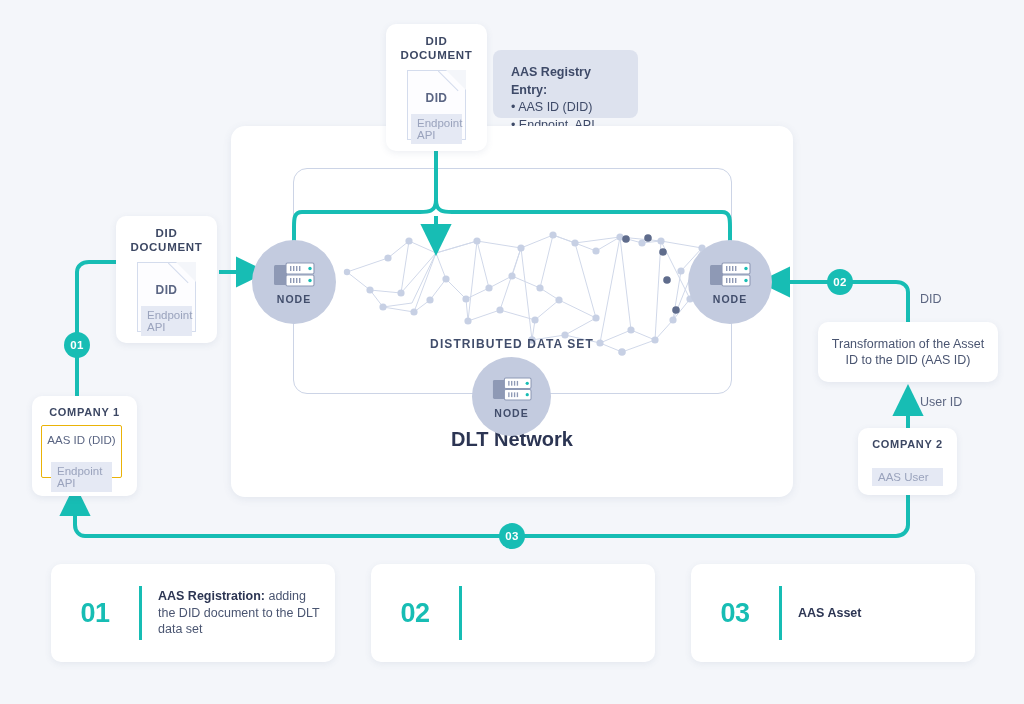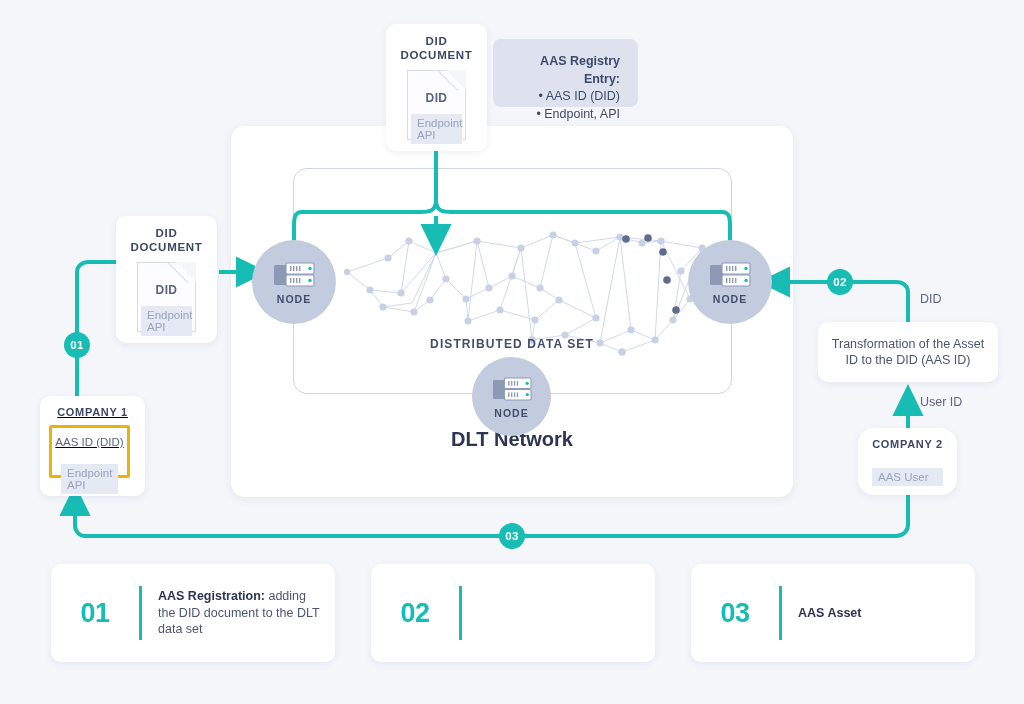--- a/index.html
+++ b/index.html
@@ -184,22 +184,22 @@
     left: 818px; top: 322px;
     width: 180px; height: 60px;
     display: flex; align-items: center; justify-content: center;
     text-align: center;
     font-size: 12.5px;
     line-height: 16px;
     color: #4a5571;
     padding: 8px 8px;
   }
 
-  #company1-card { left: 40px; top: 396px; width: 105px; height: 100px; text-decoration: underline; }
-  #company2-card { left: 858px; top: 428px; width: 99px; height: 67px; border-radius: 16px; }
+  #company1-card { left: 32px; top: 396px; width: 105px; height: 100px; }
+  #company2-card { left: 858px; top: 428px; width: 99px; height: 67px; }
 
   .company-title {
     text-align: center;
     font-size: 11px;
     font-weight: bold;
     letter-spacing: 0.7px;
     color: #3c4763;
     padding-top: 10px;
   }
 
@@ -237,21 +237,21 @@
     line-height: 16.5px;
     color: #4a5571;
   }
   .legend-text b { color: #2c3553; }
 </style>
 </head>
 <body>
 
 <div id="stage">
 
-  <div id="registry-panel" style="left:493px; top:39px; width:145px; height:68px;text-align:right;">
+  <div id="registry-panel" style="left:493px; top:50px; width:145px; height:68px;">
     <div class="rp-title">AAS Registry Entry:</div>
     <div>• AAS ID (DID)</div>
     <div>• Endpoint, API</div>
   </div>
 
   <div id="dlt-frame"></div>
   <div id="inner-frame"></div>
 
   <svg id="wires" viewBox="0 0 1024 704">
     <defs>
@@ -441,21 +441,21 @@
     <div class="doc" style="width:59px; height:70px; margin-top:8px; padding-top:20px;">
       <div class="fold"></div>
       <div class="fold-line"></div>
       <div class="doc-label">DID</div>
       <div class="chip" style="margin:9px 3px 0 3px;">Endpoint API</div>
     </div>
   </div>
 
   <div class="card" id="company1-card">
     <div class="company-title">COMPANY 1</div>
-    <div style="margin:7px 15px 0 9px; border:3px solid #eab308; border-radius:2px; height:53px; box-sizing:border-box; position:relative;">
+    <div style="margin:7px 15px 0 9px; border:1px solid #eab308; border-radius:2px; height:53px; box-sizing:border-box; position:relative;">
       <div style="text-align:center; font-size:11.5px; color:#5a6583; padding-top:8px;">AAS ID (DID)</div>
       <div class="chip" style="position:absolute; left:9px; right:9px; top:36px;">Endpoint API</div>
     </div>
   </div>
 
   <div class="card" id="company2-card">
     <div class="company-title">COMPANY 2</div>
     <div class="chip" style="margin:18px 14px 0 14px;">AAS User</div>
   </div>
 

